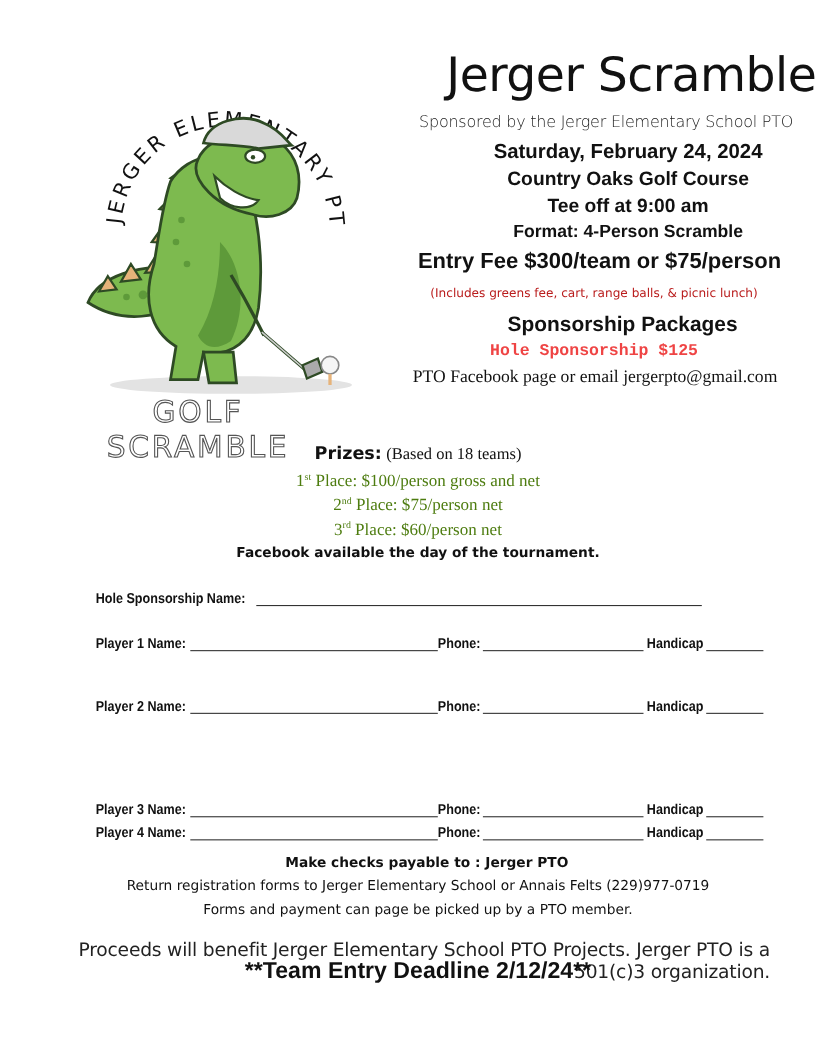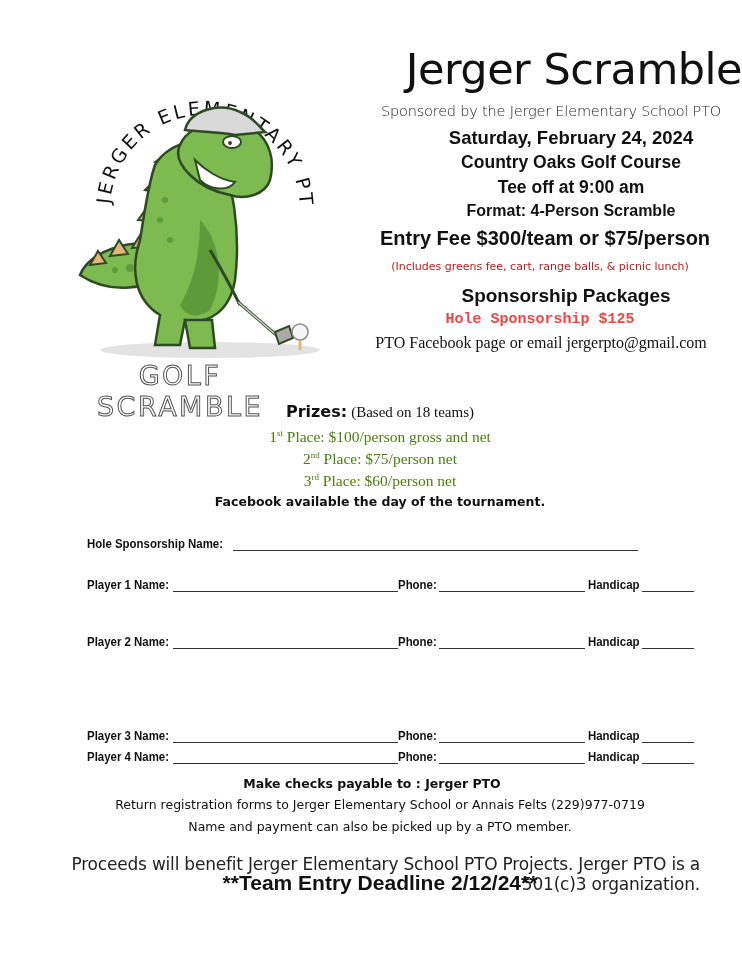--- a/index.html
+++ b/index.html
@@ -34,21 +34,21 @@
     #prize2 { top: 450px; }
     #prize3 { top: 472px; }
     #mulligans { left: 200px; top: 494px; width: 360px; font-family: "DejaVu Sans", sans-serif; font-weight: 700; font-size: 12.5px; text-align: center; color: #111; }
 
     
     .form-label { font-family: "Liberation Sans", sans-serif; font-weight: 700; font-size: 13px; color: #111; transform: scaleX(0.88); transform-origin: left center; white-space: nowrap; }
     .blank { border-bottom: 1px solid #333; height: 14px; }
     .form-row { left: 87px; width: 620px; height: 20px; }
 
     
-    #checks { left: 72px; top: 776px; width: 600px; text-align: center; font-family: "DejaVu Sans", sans-serif; font-weight: 700; font-size: 12.5px; color: #111; }
+    #checks { left: 88px; top: 776px; width: 600px; text-align: center; font-family: "DejaVu Sans", sans-serif; font-weight: 700; font-size: 12.5px; color: #111; }
     #return { left: 80px; top: 797px; width: 600px; text-align: center; font-family: "DejaVu Sans", sans-serif; font-size: 12.5px; color: #111; }
     #pickup { left: 80px; top: 819px; width: 600px; text-align: center; font-family: "DejaVu Sans", sans-serif; font-size: 12.5px; color: #111; }
     #proceeds { left: 60px; top: 854px; width: 640px; text-align: right; font-family: "DejaVu Sans", sans-serif; font-size: 17px; color: #222; letter-spacing: -0.2px; }
     #deadline { left: 60px; top: 871px; width: 640px; text-align: center; font-family: Liberation Sans, sans-serif; font-size: 21px; font-weight: 700; color: #111; }
   </style>
 </head>
 <body>
 
 <div id="logo" class="abs">
   <svg width="270" height="320" viewBox="0 0 270 320">
@@ -159,15 +159,15 @@
   <span class="abs form-label" style="left:0; top:0;">Player 4 Name:</span>
   <div class="abs blank" style="left:86px; top:0; width:225px;"></div>
   <span class="abs form-label" style="left:311px; top:0;">Phone:</span>
   <div class="abs blank" style="left:352px; top:0; width:146px;"></div>
   <span class="abs form-label" style="left:501px; top:0;">Handicap</span>
   <div class="abs blank" style="left:555px; top:0; width:52px;"></div>
 </div>
 
 <div id="checks" class="abs">Make checks payable to : Jerger PTO</div>
 <div id="return" class="abs">Return registration forms to Jerger Elementary School or Annais Felts (229)977-0719</div>
-<div id="pickup" class="abs">Name and payment can also be picked up by a PTO member.</div>
+<div id="pickup" class="abs">Forms and payment can page be picked up by a PTO member.</div>
 <div id="proceeds" class="abs">Proceeds will benefit Jerger Elementary School PTO Projects.  Jerger PTO is a 501(c)3 organization.</div>
 <div id="deadline" class="abs">**Team Entry Deadline 2/12/24**</div>
 
 </body></html>

